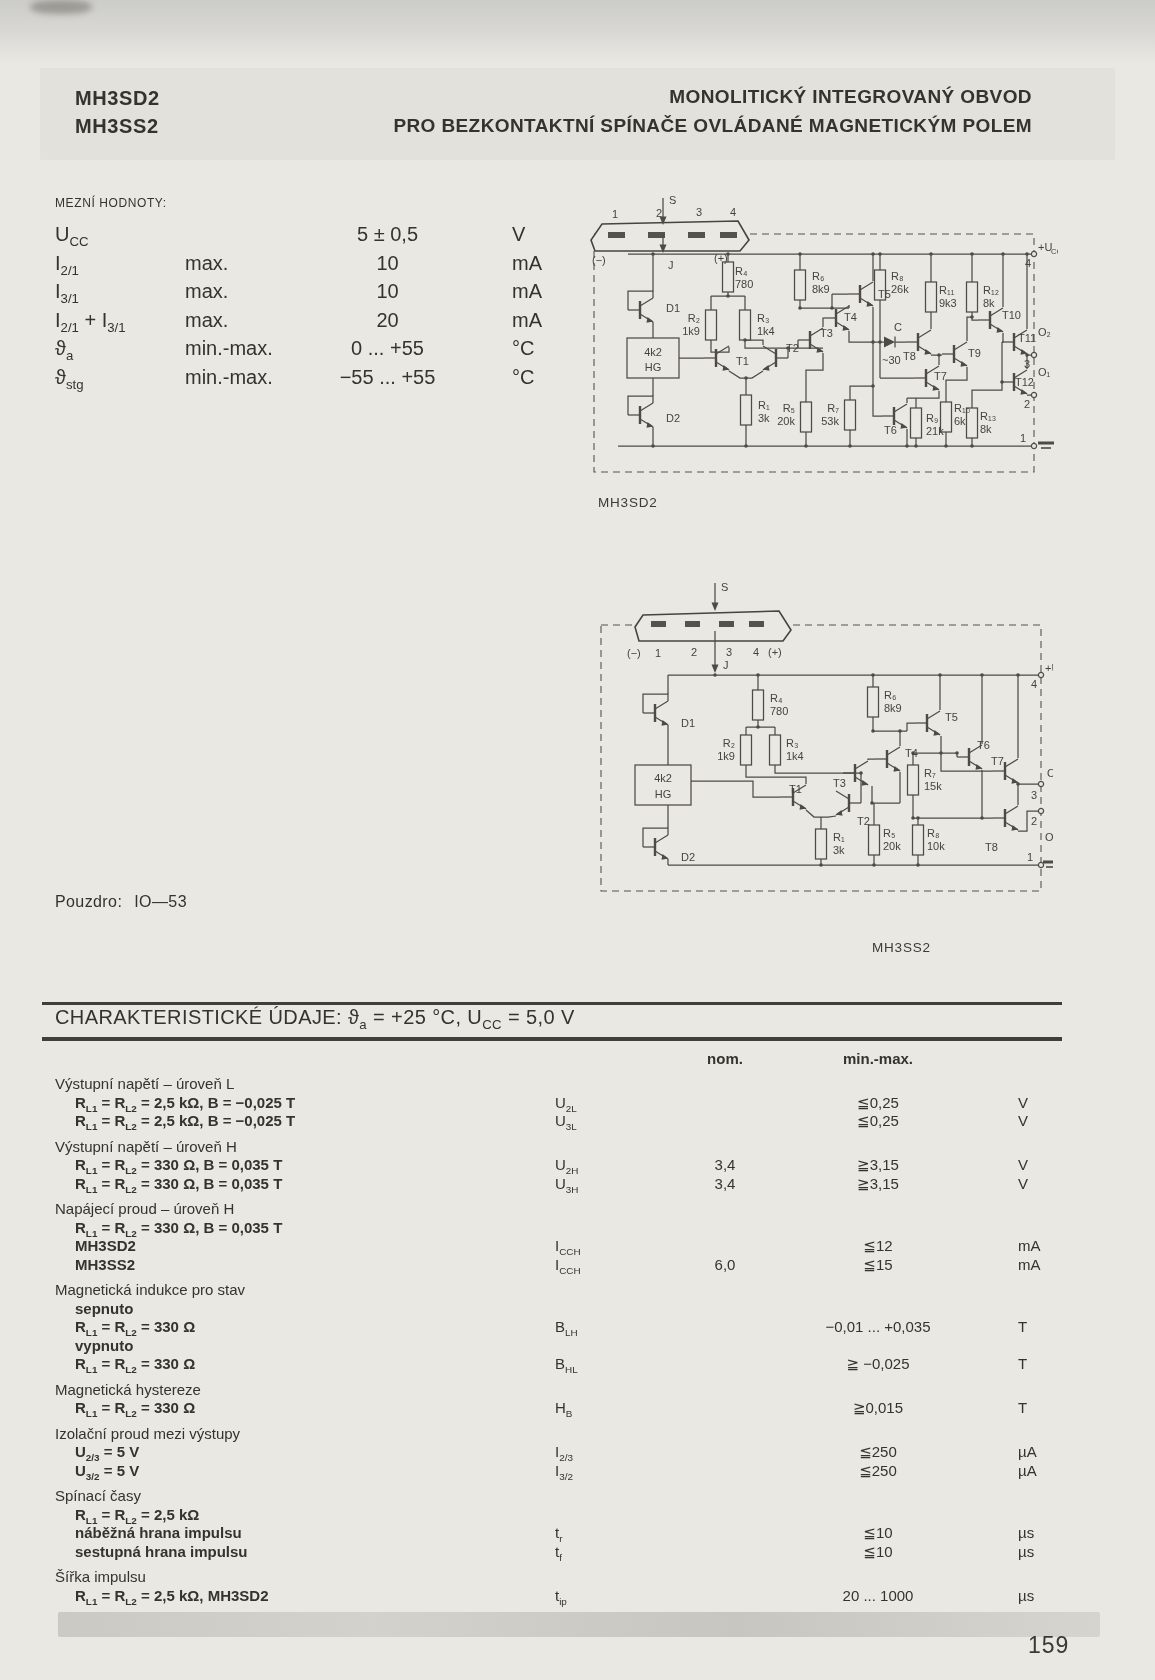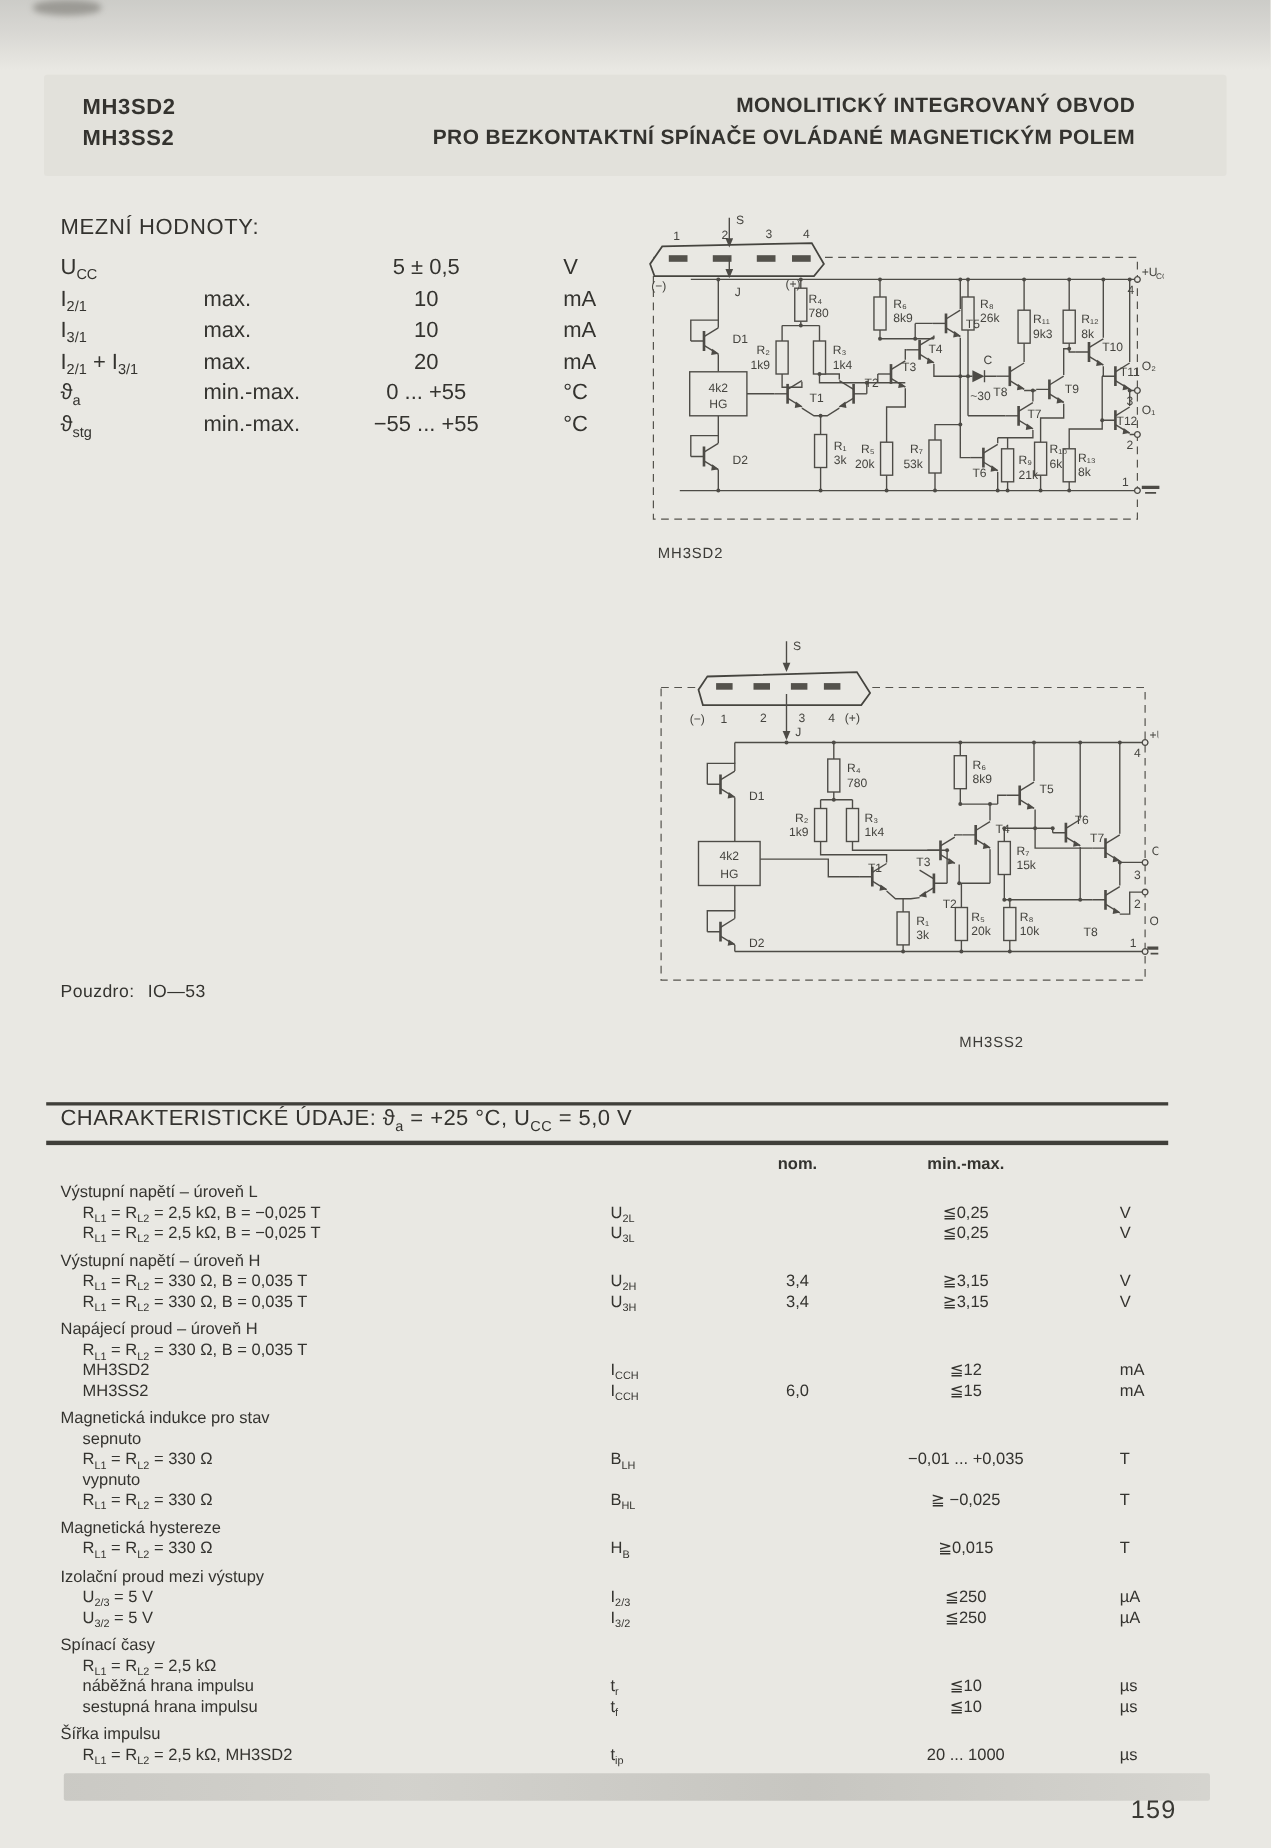--- a/index.html
+++ b/index.html
@@ -13,21 +13,21 @@
   .band-top{left:0;top:0;width:1155px;height:64px;
     background:linear-gradient(180deg,#c9c9c5 0%,#d6d5d1 45%,#e4e3de 85%,#e9e8e3 100%);opacity:.9;}
   .smudge{left:30px;top:0;width:62px;height:14px;background:#716f69;opacity:.55;border-radius:45%;filter:blur(3px);}
   .hdr-shade{left:40px;top:68px;width:1075px;height:92px;background:#dcdbd6;opacity:.55;border-radius:3px;}
   .band-bottom{left:58px;top:1612px;width:1042px;height:25px;
     background:linear-gradient(90deg,#c7c6c1,#d0cfca 30%,#c3c2bd 65%,#d3d2cd);opacity:.9;border-radius:2px;}
   
   .h-part{left:75px;top:84px;font-weight:bold;font-size:20px;line-height:28px;letter-spacing:.6px;}
   .h-title{left:320px;top:82px;width:712px;text-align:right;font-weight:bold;font-size:19px;line-height:29px;letter-spacing:.4px;}
   
-  .sec-h{font-size:20px;letter-spacing:.6px;}
+  .sec-h{font-size:12px;letter-spacing:.6px;}
   .mezni{left:55px;top:196px;width:520px;}
   .mezni-rows{margin-top:13px;font-size:20px;}
   .mrow{display:grid;grid-template-columns:130px 100px 205px 85px;height:28.6px;align-items:baseline;}
   .mval{text-align:center;}
   .munit{padding-left:22px;}
   sub{font-size:66%;line-height:0;}
   
   svg text{font-family:"Liberation Sans",sans-serif;font-size:11px;fill:#45443f;}
   svg text.xs{font-size:7.5px;}
   .w{stroke:#4d4b46;stroke-width:1.25;fill:none;}
@@ -42,21 +42,21 @@
   
   .pouzdro{left:55px;top:893px;font-size:16px;letter-spacing:.4px;}
   .pouzdro .v{margin-left:12px;}
   
   .ct{left:42px;top:1002px;width:1020px;font-size:15px;}
   .rule{height:3px;background:#403f3a;}
   .rule.r2{height:3.5px;}
   .ct-title{padding:1px 0 8px 13px;font-size:20px;letter-spacing:.4px;}
   .tr{display:grid;grid-template-columns:470px 160px 106px 200px 84px;line-height:18.5px;}
   .thead{font-weight:bold;margin-top:9px;}
-  .c1{padding-left:33px;}
+  .c1{padding-left:33px;font-weight:bold;}
   .gh{padding-left:13px;line-height:18.5px;}
   .grp{margin-top:7px;}
   .c2{padding-left:43px;}
   .c3,.c4{text-align:center;}
   .c5{padding-left:40px;}
   
   .pageno{left:1028px;top:1632px;font-size:23px;letter-spacing:1px;color:#3a3934;}
 </style>
 </head>
 <body>

